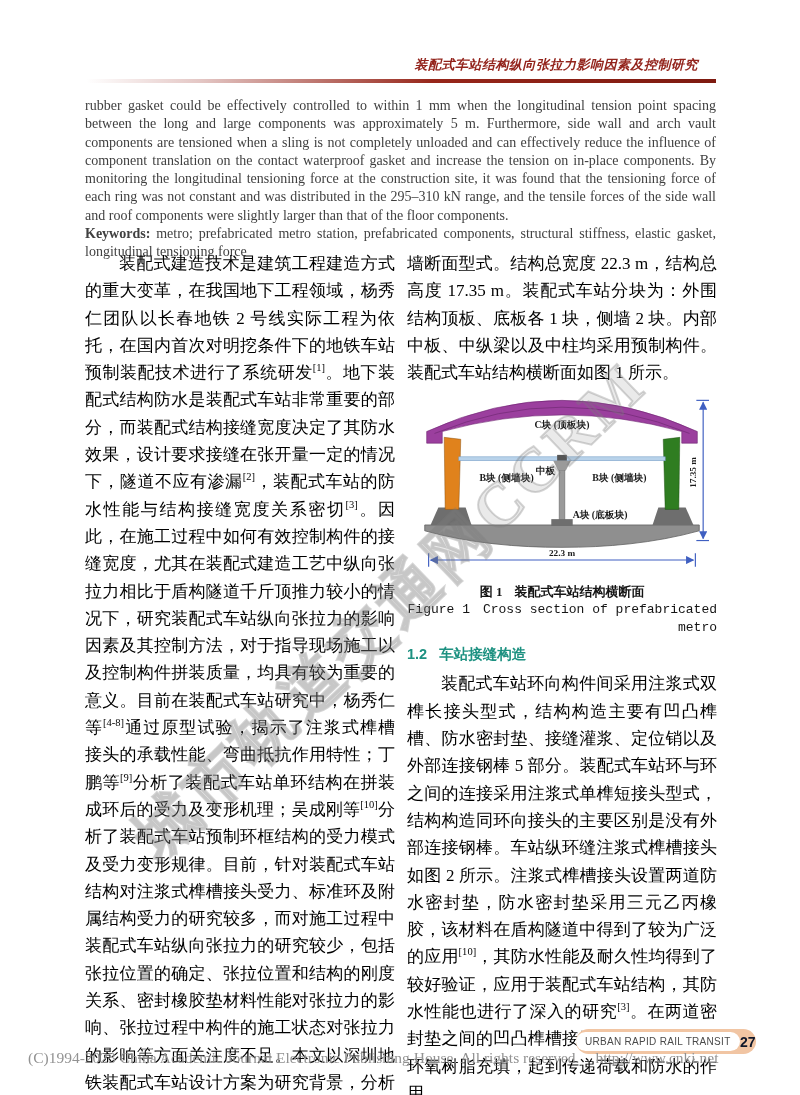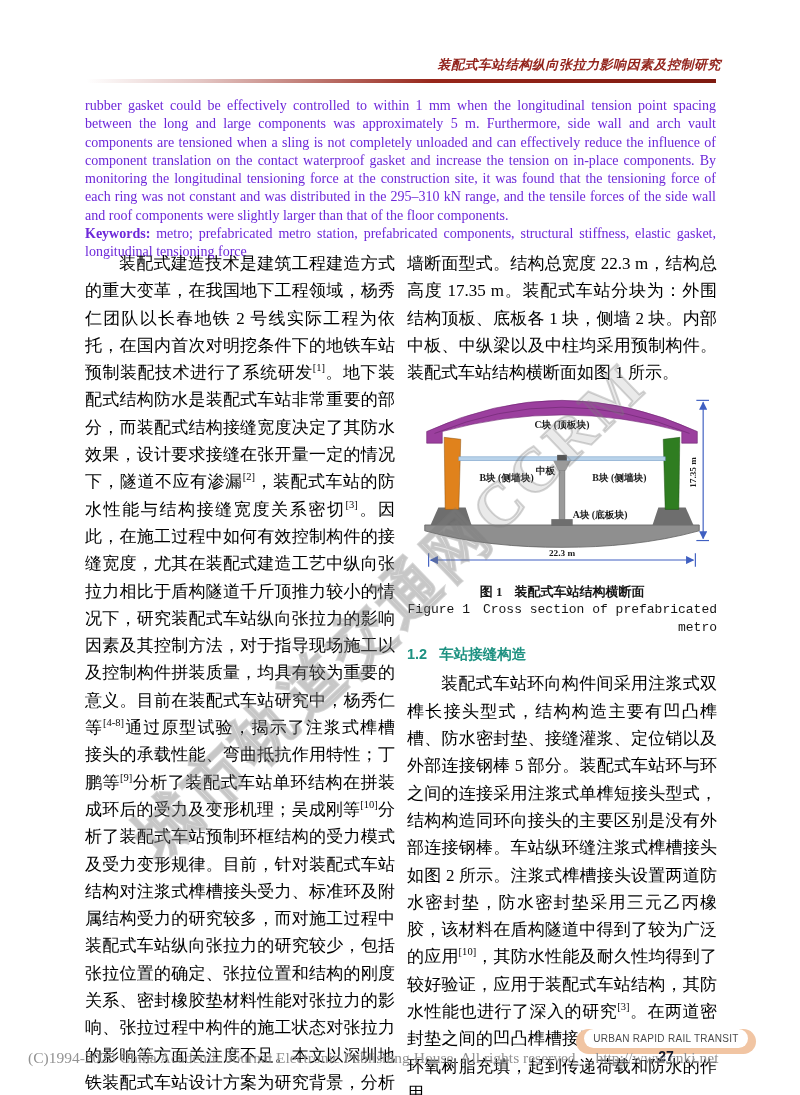--- a/index.html
+++ b/index.html
@@ -4,33 +4,33 @@
 <style>
   * { margin:0; padding:0; box-sizing:border-box; }
   html,body { background:#e8e8e8; }
   .page {
     position:relative; width:800px; height:1095px; margin:0 auto;
     background:#ffffff; overflow:hidden;
     font-family:"Liberation Serif","DejaVu Serif",serif; color:#141414;
   }
   
   .running-head {
-    position:absolute; top:56px; right:79px;
+    position:absolute; top:56px; right:102px;
     font-size:13px; font-style:italic; font-weight:bold; color:#93241c;
     letter-spacing:0.5px;
     text-align:center;
   }
   .head-rule {
     position:absolute; top:79px; left:86px; width:630px; height:3.5px;
     background:linear-gradient(to right, rgba(148,32,24,0) 0%, rgba(148,32,24,0.25) 18%, #97261a 55%, #7e1a10 100%);
   }
   
   .abstract {
     position:absolute; top:97px; left:85px; width:631px;
-    font-size:14px; line-height:18.3px; text-align:justify; color:#6d28d9;
+    font-size:14px; line-height:18.3px; text-align:justify; color:#404040;
   }
   .abstract p { margin:0; }
   .kw-label { font-weight:bold; }
   
   .col { position:absolute; top:250px; width:310px; }
   .col-left { left:85px; }
   .col-right { left:407px; }
   p.cn {
     font-size:17px; line-height:27.3px; text-align:justify;
     text-indent:2em; color:#000000;
@@ -62,21 +62,21 @@
     font-size:62px; font-weight:bold; letter-spacing:5px; white-space:nowrap;
     color:rgba(125,125,125,0.16);
     -webkit-text-stroke:2px rgba(125,125,125,0.32);
     z-index:6; pointer-events:none;
     font-family:"Liberation Serif","DejaVu Serif",serif;
   }
   
   .footer-badge {
     position:absolute; top:1029px; left:576px; width:180px; height:25px;
     background:#f1c5a3; border-radius:13px;
-    display:flex; align-items:center; padding-left:0;flex-direction:column;
+    display:flex; align-items:center; padding-left:0;
   }
   .badge-label {
     background:#ffffff; border-radius:10px; height:19px; line-height:19px;
     padding:0 9px; font-family:"Liberation Sans","DejaVu Sans",sans-serif;
     font-size:10px; color:#4a4a4a; letter-spacing:0.3px; white-space:nowrap;
   }
   .badge-num {
     flex:1; text-align:center;
     font-family:"Liberation Sans","DejaVu Sans",sans-serif;
     font-size:14px; font-weight:bold; color:#0f172a;

